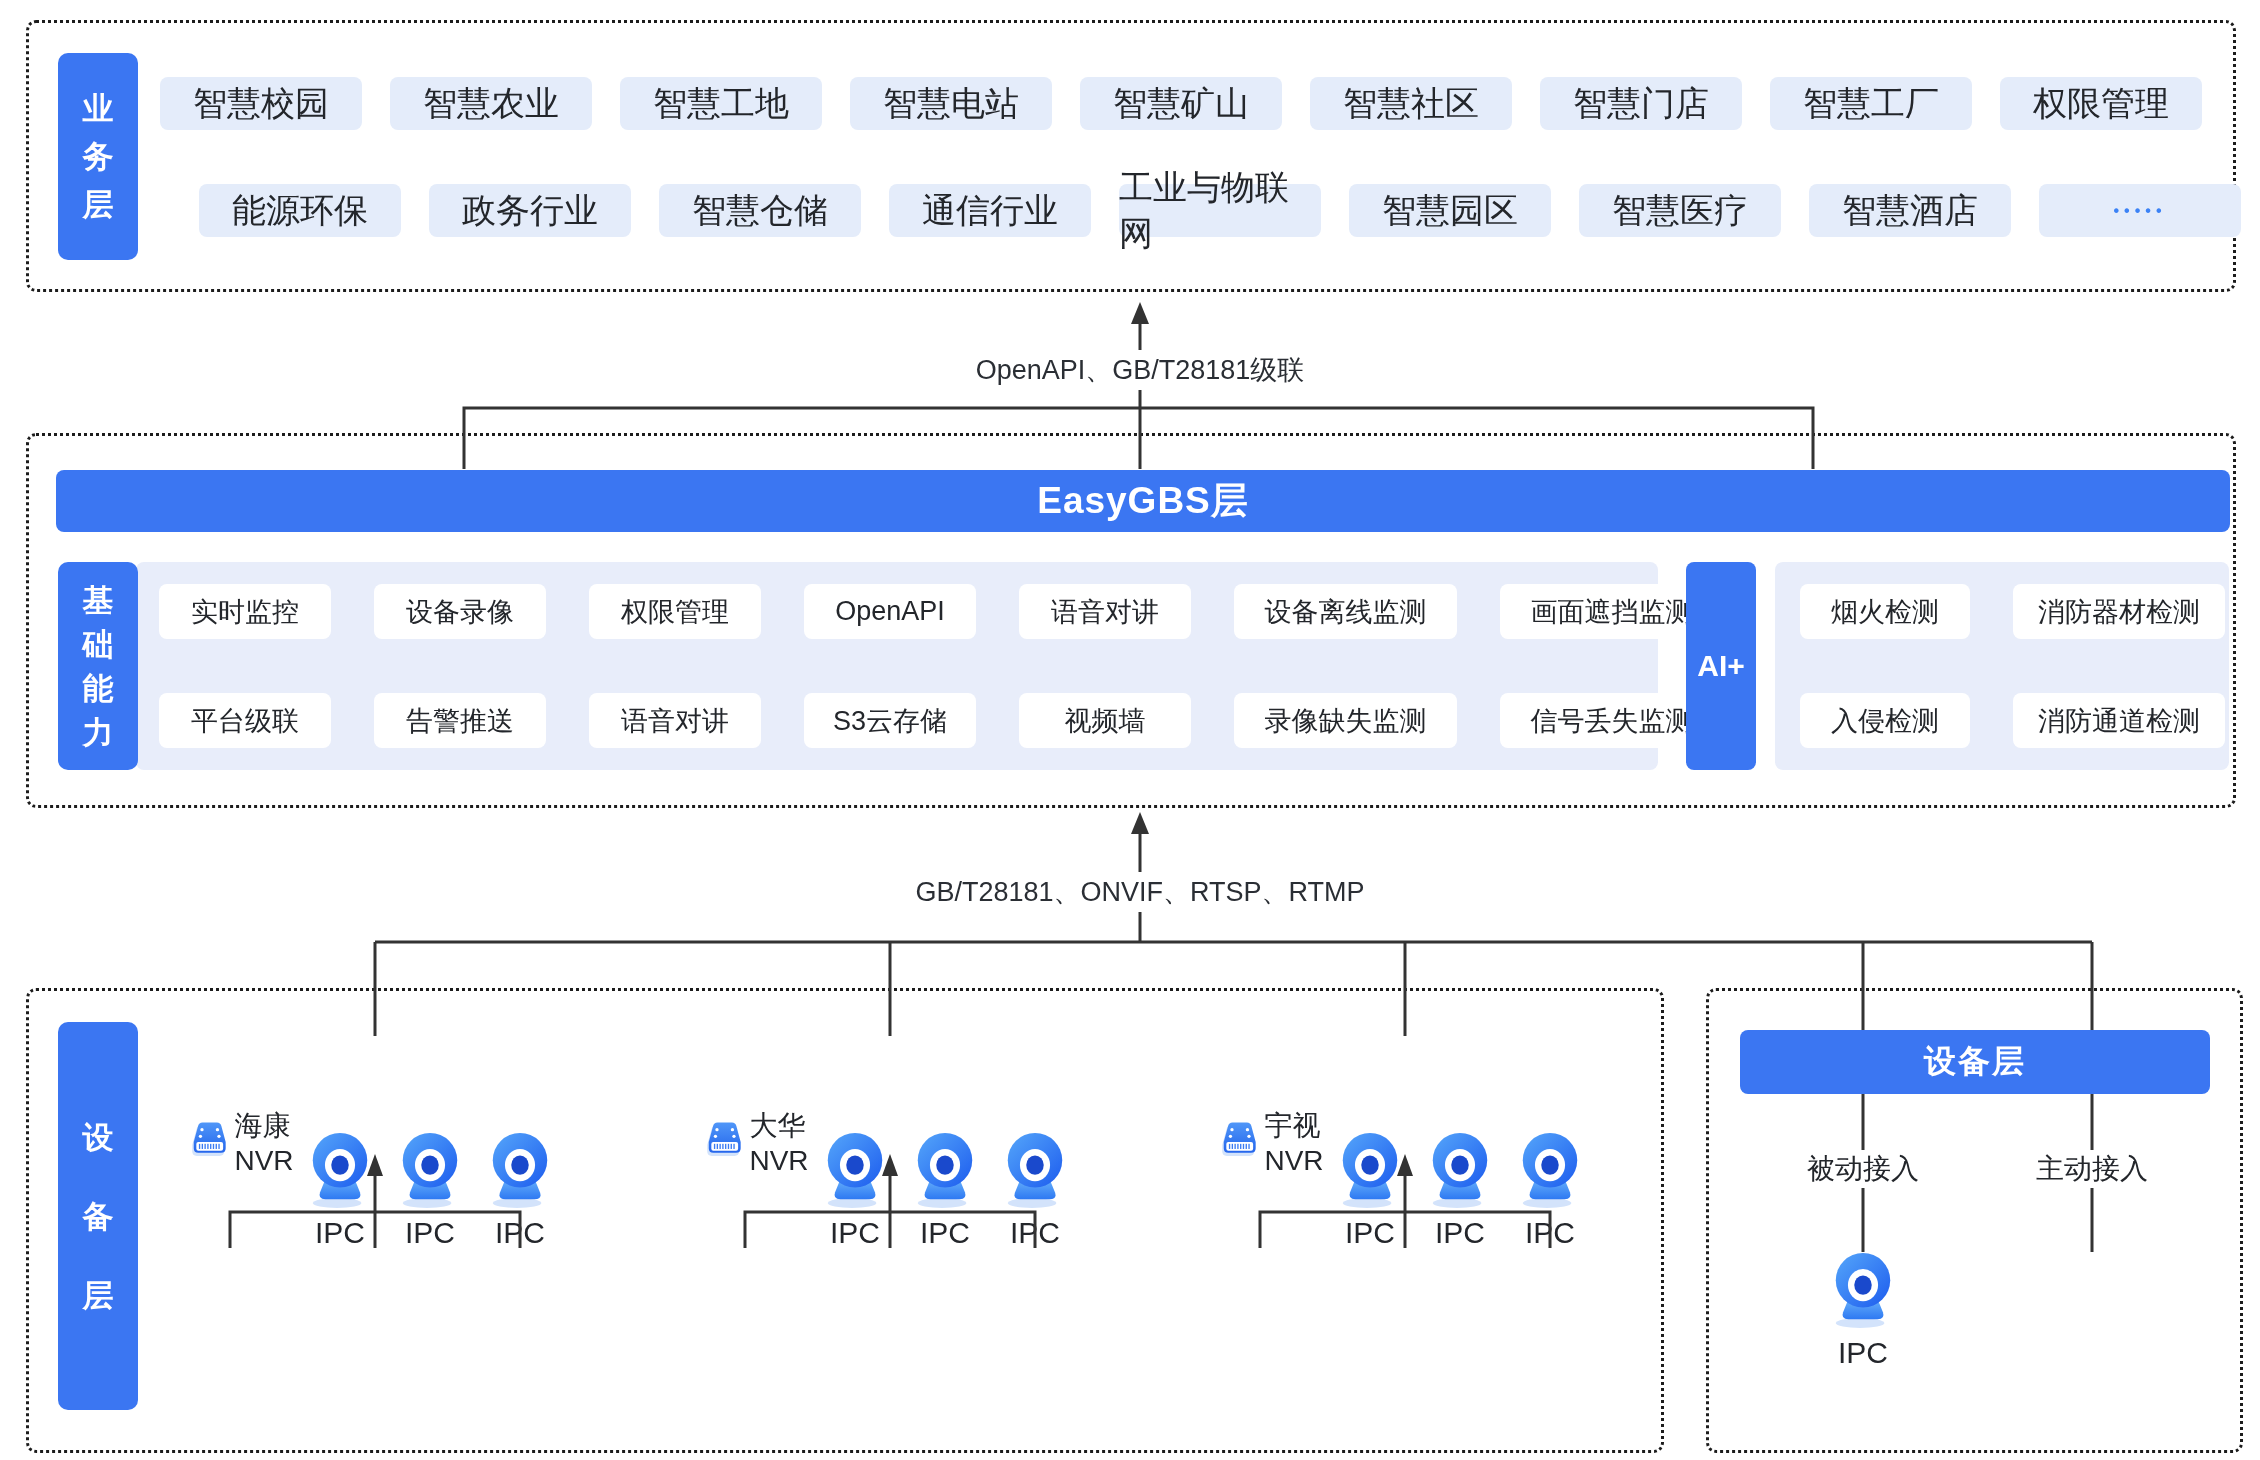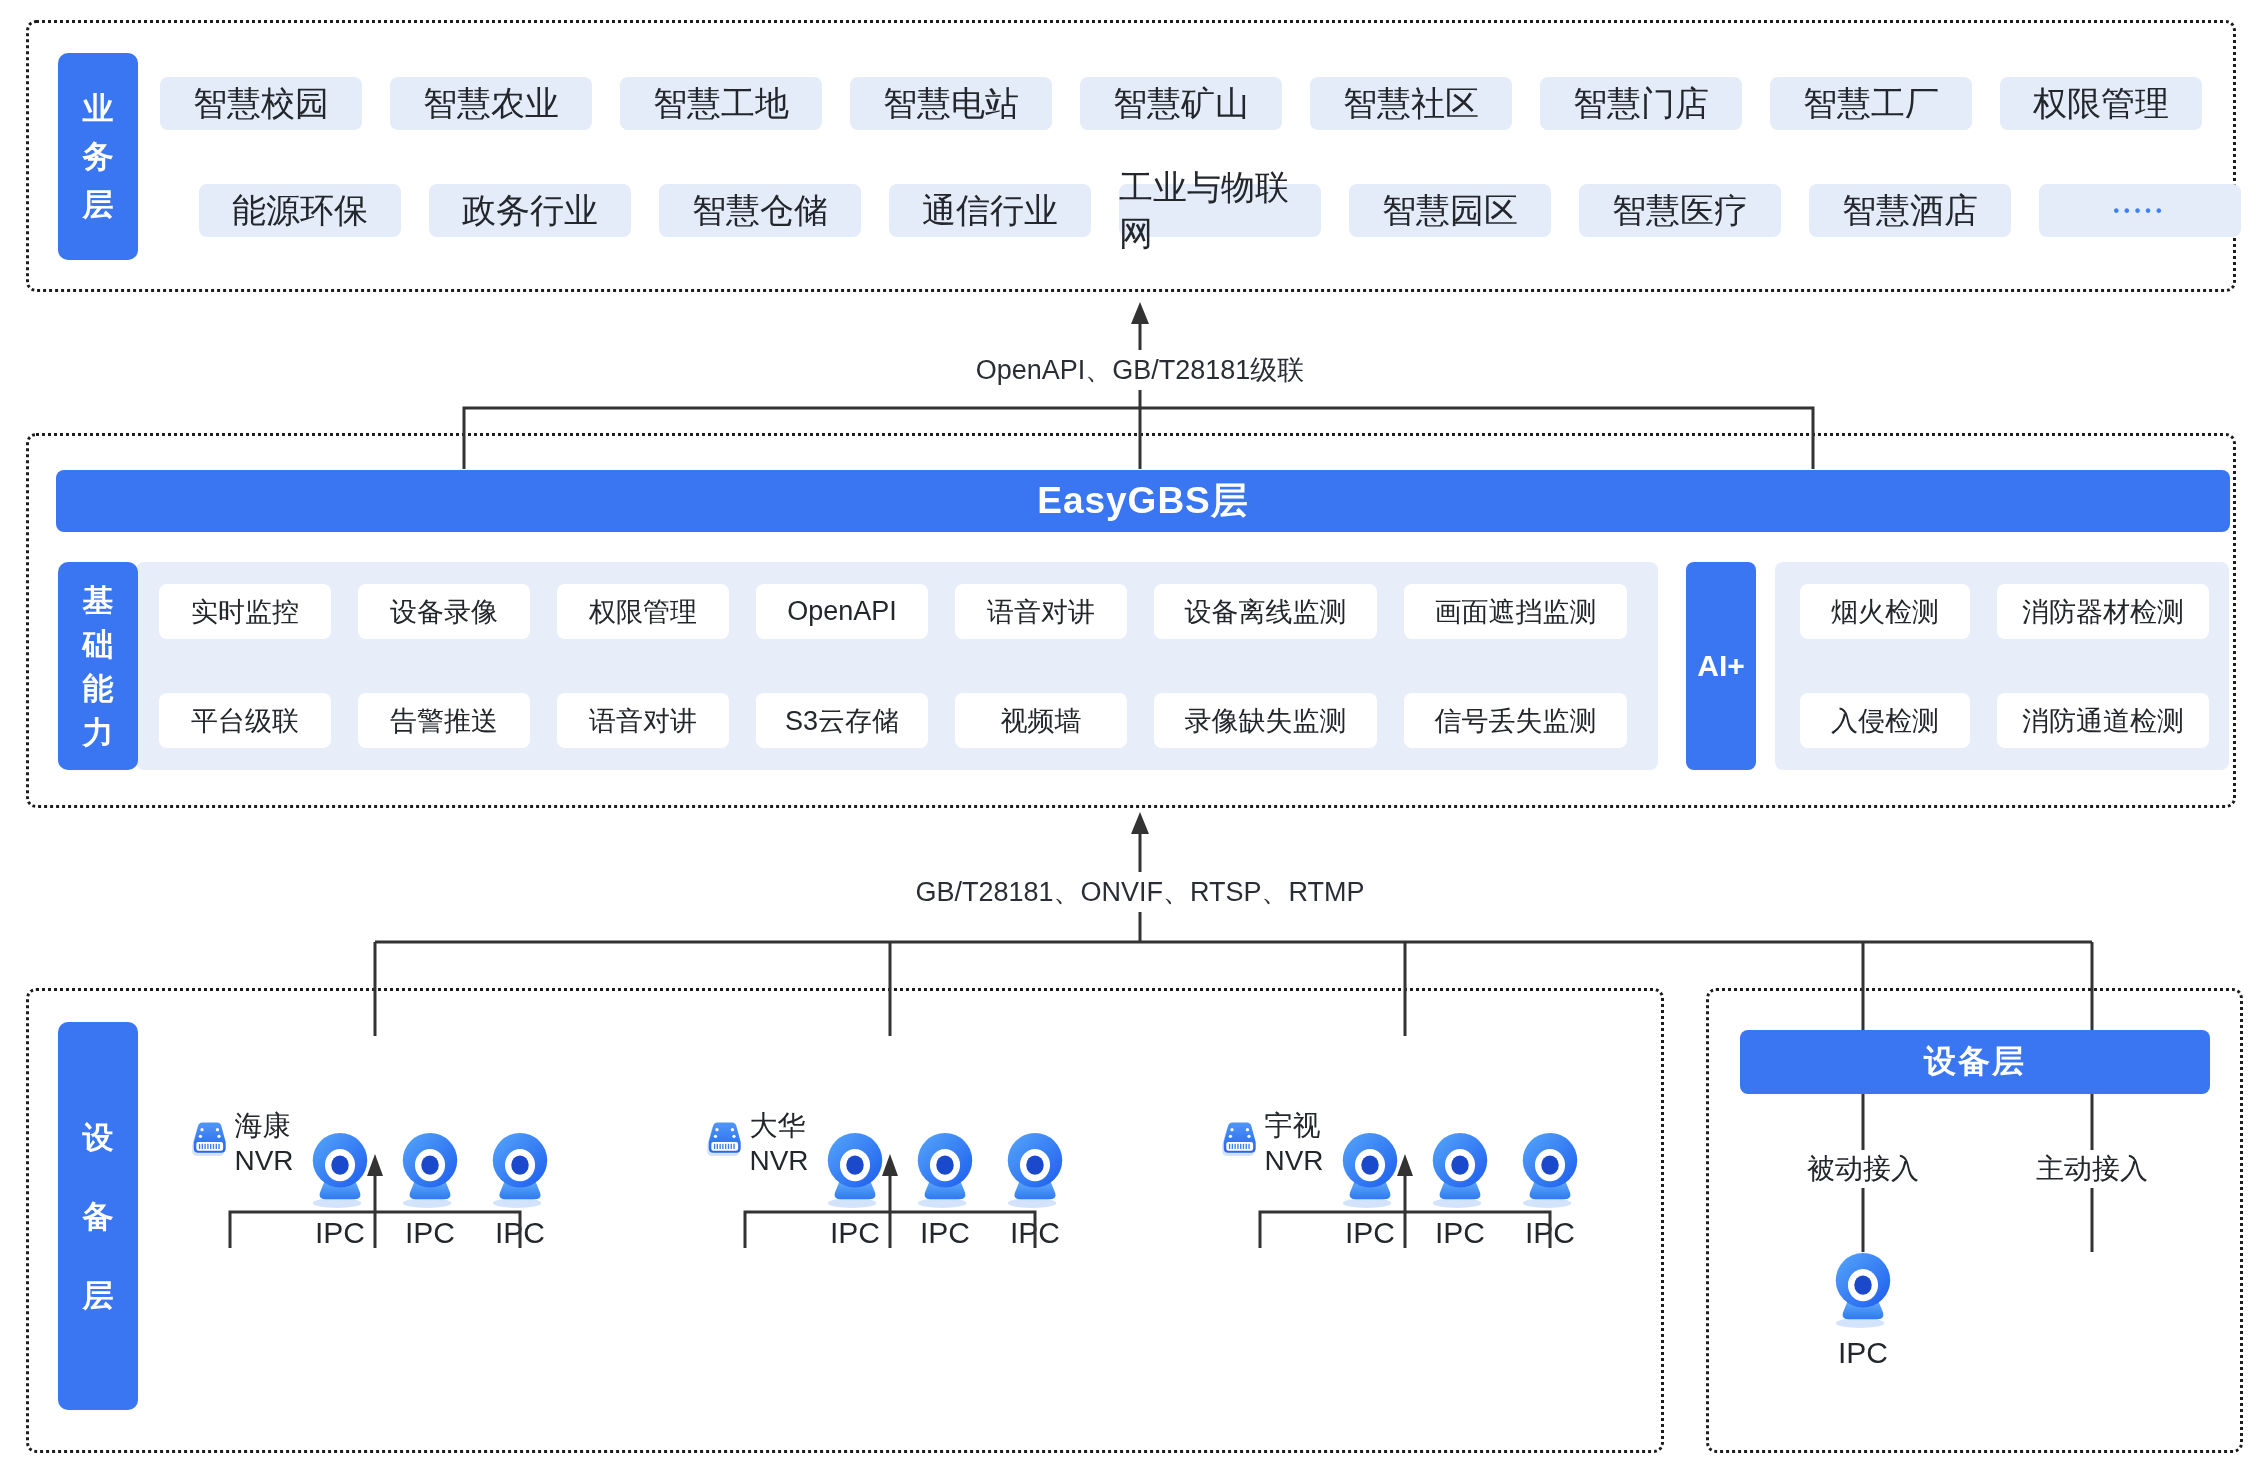--- a/index.html
+++ b/index.html
@@ -33,21 +33,21 @@
     display:flex;align-items:center;justify-content:center;font-size:34px;color:#23262b;}
   .chip.dots{color:#3b82f6;font-size:16px;letter-spacing:5px;font-weight:bold;}
 
   
   #gbs-bar{position:absolute;left:56px;top:470px;width:2174px;height:62px;background:#3b76f2;
     border-radius:8px;display:flex;align-items:center;justify-content:center;color:#fff;
     font-size:37px;font-weight:bold;z-index:2;letter-spacing:1px;}
   .panel{position:absolute;top:562px;height:208px;background:#e8edfa;border-radius:8px;z-index:1;}
   #panel-base{left:136px;width:1522px;}
   #panel-ai{left:1775px;width:454px;}
-  .prow{position:absolute;display:flex;gap:27px;}
+  .prow{position:absolute;display:flex;gap:43px;}
   #panel-base .prow{left:23px;}
   #panel-ai .prow{left:25px;}
   .prow.r1{top:22px;}
   .prow.r2{top:131px;}
   .wchip{height:55px;background:#fff;border-radius:8px;display:flex;align-items:center;
     justify-content:center;font-size:27px;color:#23262b;}
   .w-s{width:172px;}
   .w-l{width:223px;}
   .w-a{width:170px;}
   .w-b{width:212px;}

